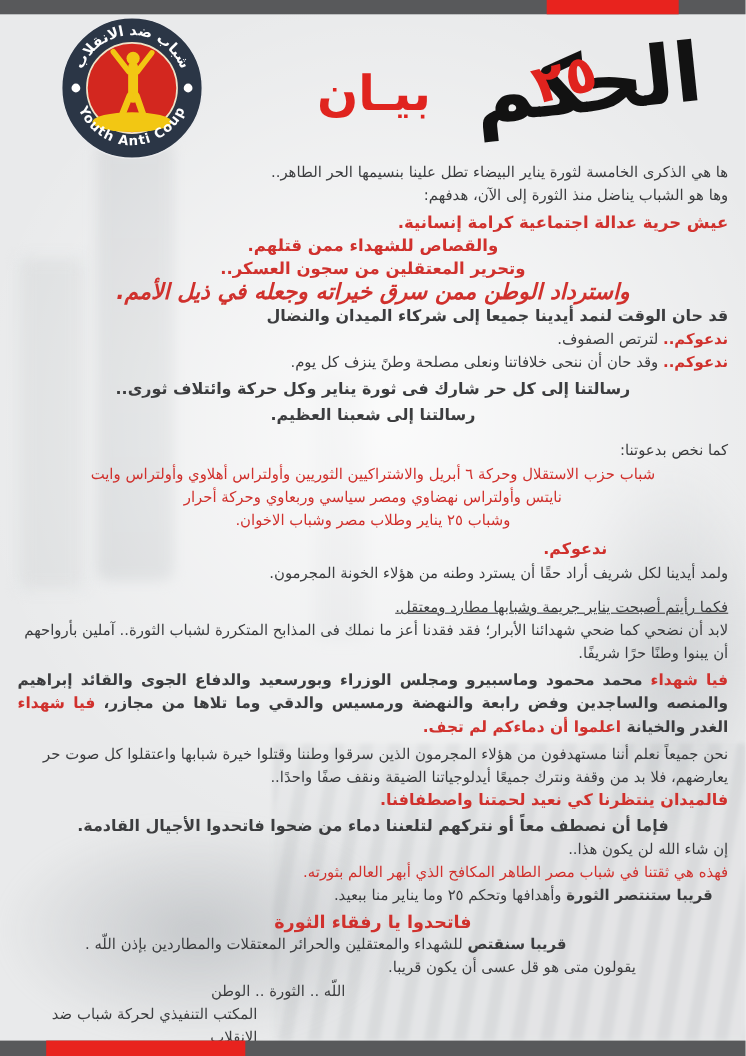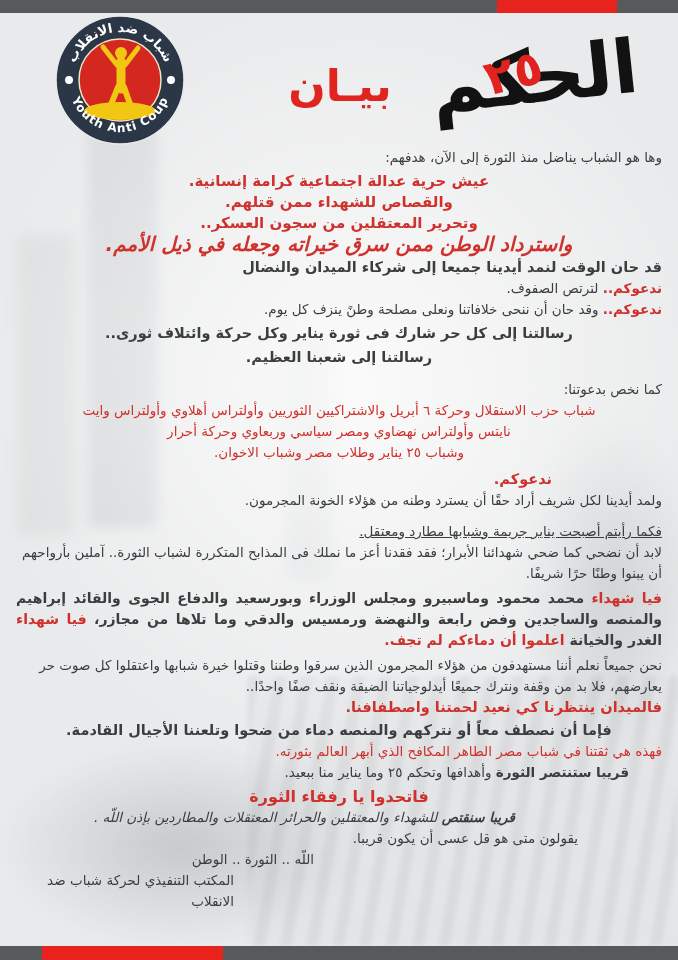--- a/index.html
+++ b/index.html
@@ -94,46 +94,48 @@
   </div>
 
   <div class="title">بيـان</div>
 
   <div class="callig">
     <span class="callig-word">الحكم</span>
     <span class="callig-num">٢٥</span>
   </div>
 
   <div class="body-text">
+      <div class="line"><span class="seg-black">ها هي الذكرى الخامسة لثورة يناير البيضاء تطل علينا بنسيمها الحر الطاهر..</span></div>
       <div class="line"><span class="seg-black">وها هو الشباب يناضل منذ الثورة إلى الآن، هدفهم:</span></div>
-      <div class="line center" style="margin-top: 3px; font-size: 15px;"><span class="seg-red b">عيش حرية عدالة اجتماعية كرامة إنسانية.</span></div>
+      <div class="line center" style="margin-top: 3px; font-size: 15px; text-align: right;"><span class="seg-red b">عيش حرية عدالة اجتماعية كرامة إنسانية.</span></div>
       <div class="line center" style="font-size: 15px;"><span class="seg-red b">والقصاص للشهداء ممن قتلهم.</span></div>
       <div class="line center" style="font-size: 15px;"><span class="seg-red b">وتحرير المعتقلين من سجون العسكر..</span></div>
       <div class="line center" style="font-size: 20px; font-style: italic;"><span class="seg-red b">واسترداد الوطن ممن سرق خيراته وجعله في ذيل الأمم.</span></div>
       <div class="line" style="margin-top: 2px; font-size: 14.5px;"><span class="seg-black b">قد حان الوقت لنمد أيدينا جميعا إلى شركاء الميدان والنضال</span></div>
       <div class="line"><span class="seg-red b">ندعوكم..</span><span class="seg-black"> لترتص الصفوف.</span></div>
       <div class="line"><span class="seg-red b">ندعوكم..</span><span class="seg-black"> وقد حان أن ننحى خلافاتنا ونعلى مصلحة وطنً ينزف كل يوم.</span></div>
       <div class="line center" style="margin-top: 3px; font-size: 14.5px;"><span class="seg-black b">رسالتنا إلى كل حر شارك فى ثورة يناير وكل حركة وائتلاف ثورى..</span></div>
       <div class="line center" style="margin-top: 3px; font-size: 14.5px;"><span class="seg-black b">رسالتنا إلى شعبنا العظيم.</span></div>
       <div class="line" style="margin-top: 11px;"><span class="seg-black">كما نخص بدعوتنا:</span></div>
       <div class="line center"><span class="seg-red">شباب حزب الاستقلال وحركة ٦ أبريل والاشتراكيين الثوريين وأولتراس أهلاوي وأولتراس وايت</span></div>
       <div class="line center"><span class="seg-red">نايتس وأولتراس نهضاوي ومصر سياسي وربعاوي وحركة أحرار</span></div>
       <div class="line center"><span class="seg-red">وشباب ٢٥ يناير وطلاب مصر وشباب الاخوان.</span></div>
       <div class="line" style="margin-right: 110px; margin-top: 6px; font-size: 14.5px;"><span class="seg-red b">ندعوكم.</span></div>
       <div class="line"><span class="seg-black">ولمد أيدينا لكل شريف أراد حقًا أن يسترد وطنه من هؤلاء الخونة المجرمون.</span></div>
       <div class="line" style="margin-top: 10px; text-decoration: underline;"><span class="seg-black">فكما رأيتم أصبحت يناير جريمة وشبابها مطارد ومعتقل.</span></div>
       <div class="line"><span class="seg-black">لابد أن نضحي كما ضحي شهدائنا الأبرار؛ فقد فقدنا أعز ما نملك فى المذابح المتكررة لشباب الثورة.. آملين بأرواحهم أن يبنوا وطنًا حرًا شريفًا.</span></div>
       <div class="line justify" style="margin-top: 4px; font-size: 14px;"><span class="seg-red b">فيا شهداء</span><span class="seg-black b"> محمد محمود وماسبيرو ومجلس الوزراء وبورسعيد والدفاع الجوى والقائد إبراهيم والمنصه والساجدين وفض رابعة والنهضة ورمسيس والدقي وما تلاها من مجازر، </span><span class="seg-red b">فيا شهداء</span><span class="seg-black b"> الغدر والخيانة </span><span class="seg-red b">اعلموا أن دماءكم لم تجف.</span></div>
       <div class="line" style="margin-top: 4px;"><span class="seg-black">نحن جميعاً نعلم أننا مستهدفون من هؤلاء المجرمون الذين سرقوا وطننا وقتلوا خيرة شبابها واعتقلوا كل صوت حر يعارضهم، فلا بد من وقفة ونترك جميعًا أيدلوجياتنا الضيقة ونقف صفًا واحدًا..</span></div>
       <div class="line" style="font-size: 14.5px;"><span class="seg-red b">فالميدان ينتظرنا كي نعيد لحمتنا واصطفافنا.</span></div>
-      <div class="line center" style="margin-top: 2px; font-size: 14.5px;"><span class="seg-black b">فإما أن نصطف معاً أو نتركهم والمنصه دماء من ضحوا وتلعننا الأجيال القادمة.</span></div>
+      <div class="line center" style="margin-top: 2px; font-size: 14.5px;"><span class="seg-black b">فإما أن نصطف معاً أو نتركهم لتلعننا دماء من ضحوا فاتحدوا الأجيال القادمة.</span></div>
+      <div class="line"><span class="seg-black">إن شاء الله لن يكون هذا..</span></div>
       <div class="line"><span class="seg-red">فهذه هي ثقتنا في شباب مصر الطاهر المكافح الذي أبهر العالم بثورته.</span></div>
-      <div class="line" style="margin-right: 33px;"><span class="seg-black b">قريبا ستنتصر الثورة</span><span class="seg-black"> وأهدافها وتحكم ٢٥ وما يناير منا ببعيد.</span></div>
+      <div class="line" style="margin-right: 14px;"><span class="seg-black b">قريبا ستنتصر الثورة</span><span class="seg-black"> وأهدافها وتحكم ٢٥ وما يناير منا ببعيد.</span></div>
       <div class="line center" style="margin-top: 3px; font-size: 16px;"><span class="seg-red b">فاتحدوا يا رفقاء الثورة</span></div>
-      <div class="line" style="margin-right: 147px; font-style: italic;"><span class="seg-black b">قريبا سنقتص</span><span class="seg-black"> للشهداء والمعتقلين والحرائر المعتقلات والمطاردين بإذن اللّه .</span></div>
+      <div class="line" style="margin-right: 147px;"><span class="seg-black b">قريبا سنقتص</span><span class="seg-black"> للشهداء والمعتقلين والحرائر المعتقلات والمطاردين بإذن اللّه .</span></div>
       <div class="line" style="margin-right: 84px;"><span class="seg-black">يقولون متى هو قل عسى أن يكون قريبا.</span></div>
       <div class="line" style="margin-right: 348px; margin-top: 0;"><span class="seg-black">اللّه .. الثورة .. الوطن</span></div>
       <div class="line" style="margin-right: 428px;"><span class="seg-black">المكتب التنفيذي لحركة شباب ضد الانقلاب</span></div>
     </div>
 
   <div class="bottom-bar"></div>
   <div class="bottom-bar-red"></div>
 
 </div>
 

